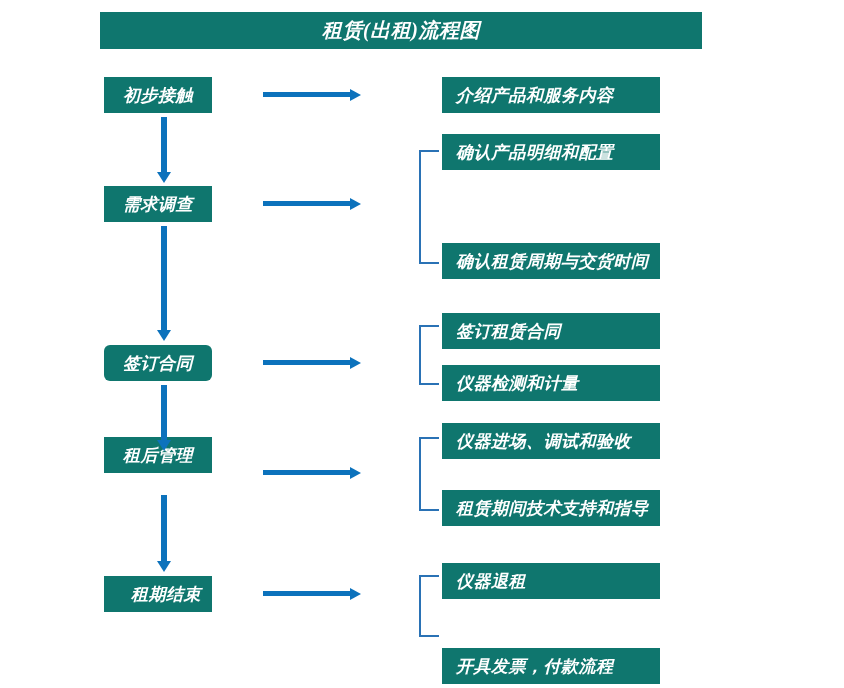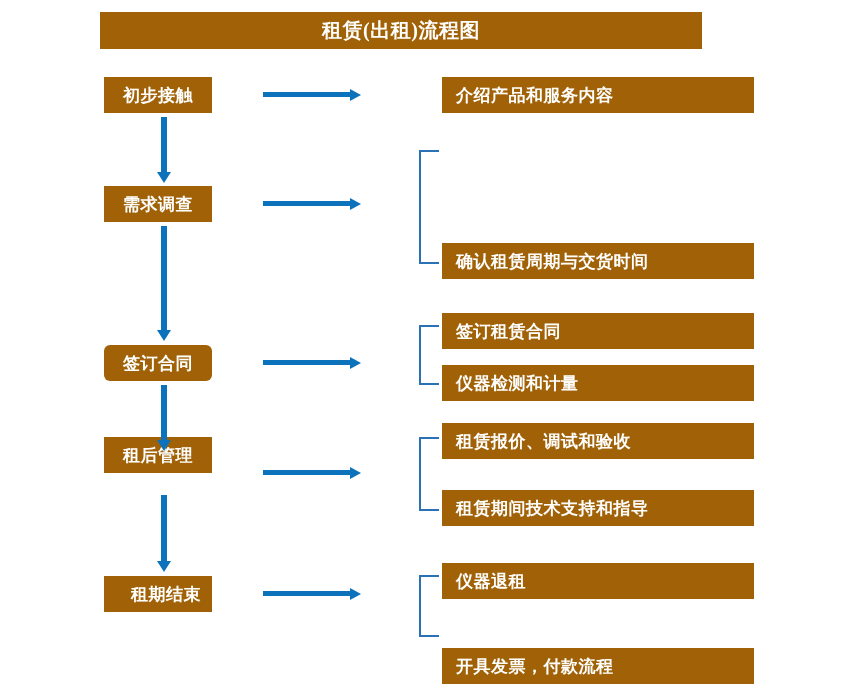--- a/index.html
+++ b/index.html
@@ -12,47 +12,48 @@
   }
   #canvas {
     position: relative;
     width: 844px;
     height: 688px;
     background: #ffffff;
     overflow: hidden;
   }
   .box {
     position: absolute;
-    background: #a16207;
+    background: #0f766e;
     color: #ffffff;
     font-weight: bold;
     display: flex;
     align-items: center;
     box-sizing: border-box;
     letter-spacing: 0.5px;
     white-space: nowrap;
+    font-style: italic;
   }
   .title-bar {
     left: 100px;
     top: 12px;
     width: 602px;
     height: 37px;
     justify-content: center;
     font-size: 20px;
   }
   .stage {
     left: 104px;
     width: 108px;
     height: 36px;
     justify-content: center;
     font-size: 17px;
   }
   .detail {
     left: 442px;
-    width: 312px;
+    width: 218px;
     height: 36px;
     justify-content: flex-start;
     padding-left: 14px;
     font-size: 17px;
   }
   
   .h-arrow {
     position: absolute;
     height: 18px;
     width: 98px;
@@ -172,29 +173,30 @@
   <div class="bracket" style="left:419px; top:150px; height:114px;"></div>
 
   <div class="bracket" style="left:419px; top:325px; height:60px;"></div>
 
   <div class="bracket" style="left:419px; top:437px; height:74px;"></div>
 
   <div class="bracket" style="left:419px; top:575px; height:62px;"></div>
 
   <div class="box detail" style="top:77px;">介绍产品和服务内容</div>
 
+  <div class="box detail" style="top:134px;">确认产品明细和配置</div>
 
 
   <div class="box detail" style="top:243px;">确认租赁周期与交货时间</div>
 
   <div class="box detail" style="top:365px;">仪器检测和计量</div>
 
   <div class="box detail" style="top:313px;">签订租赁合同</div>
 
-  <div class="box detail" style="top:423px;">租赁报价、调试和验收</div>
+  <div class="box detail" style="top:423px;">仪器进场、调试和验收</div>
 
   <div class="box detail" style="top:490px;">租赁期间技术支持和指导</div>
 
   <div class="box detail" style="top:563px;">仪器退租</div>
 
   <div class="box detail" style="top:613px;margin-top:35px;">开具发票，付款流程</div>
 
 </div>
 
 </body></html>

